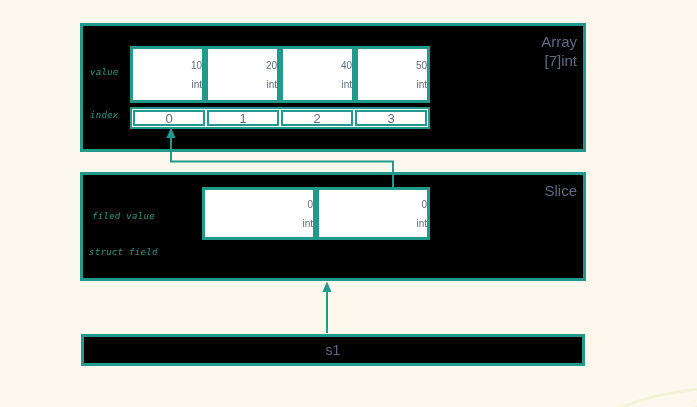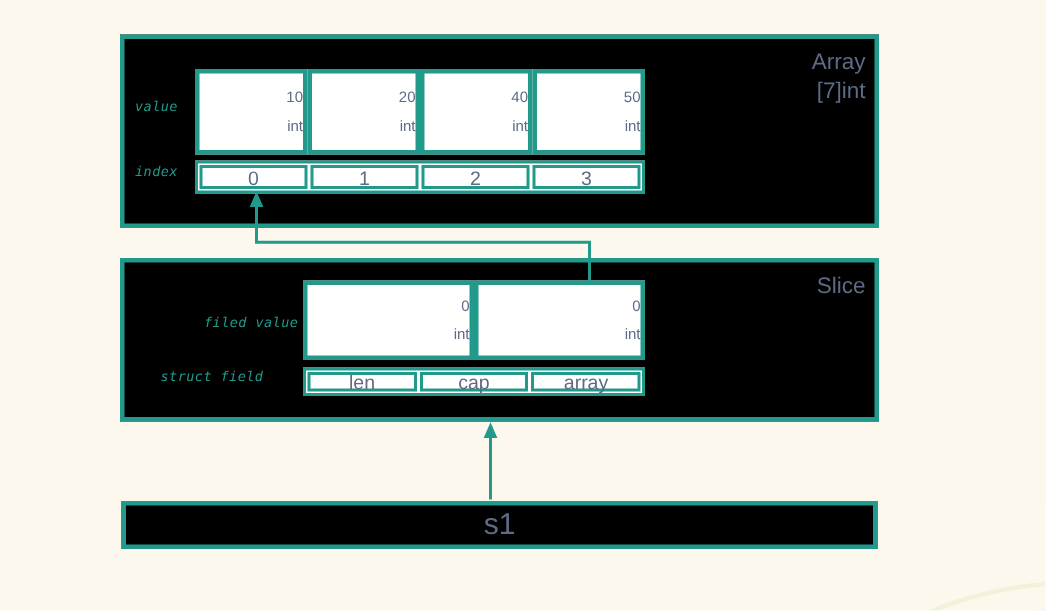--- a/index.html
+++ b/index.html
@@ -28,21 +28,21 @@
   .box {
     position: absolute;
     background: #000000;
     border: 3px solid var(--teal);
     z-index: 1;
   }
   .array-box { left: 80px; top: 23px;  width: 506px; height: 129px; }
   .slice-box { left: 80px; top: 172px; width: 506px; height: 109px; }
   .s1-box    { left: 81px; top: 334px; width: 504px; height: 32px;
                display: flex; align-items: center; justify-content: center;
-               font-size: 20px; color: var(--text); }
+               font-size: 14px; color: var(--text); }
 
   .box-title {
     position: absolute;
     right: 6px; top: 6px;
     text-align: right;
     font-size: 15px;
     line-height: 19px;
     color: var(--text);
     white-space: nowrap;
   }
@@ -50,22 +50,22 @@
     position: absolute;
     font-family: "DejaVu Sans Mono", monospace;
     font-size: 9px;
     letter-spacing: 0.3px;
     color: var(--teal);
     white-space: nowrap;
     font-style: italic;
   }
   .value-label  { left: 7px;  top: 41px; }
   .index-label  { left: 7px;  top: 84px; }
-  .filed-label  { left: 9px;  top: 36px; margin-left: 44px; }
-  .struct-label { left: 24px;  top: 72px; }
+  .filed-label  { left: 9px;  top: 36px; }
+  .struct-label { left: 6px;  top: 72px; }
 
   .cells { position: absolute; display: flex; }
   .value-cells { left: 47px;  top: 20px; width: 300px; height: 57px; }
   .slice-cells { left: 119px; top: 12px; width: 228px; height: 53px; }
   .cell {
     flex: 1;
     border: 3px solid var(--teal);
     background: #fff;
     display: flex;
     flex-direction: column;
@@ -158,25 +158,20 @@
         <span>int</span>
       </div>
       <div class="cell">
         <span>0</span>
         <span>int</span>
       </div>
     </div>
 
     <div class="row-label struct-label">struct field</div>
 
-    <div class="strip struct-strip">
-      <div class="strip-cell">len</div>
-      <div class="strip-cell">cap</div>
-      <div class="strip-cell">array</div>
-    </div>
   </div>
 
   <div class="box s1-box">
     <span>s1</span>
   </div>
 
   <svg class="arrows" viewBox="0 0 697 407">
 
     <g>
       <path d="M393,187 L393,161.5 L171,161.5 L171,137" fill="none" stroke="#219a8c" stroke-width="2"></path>

